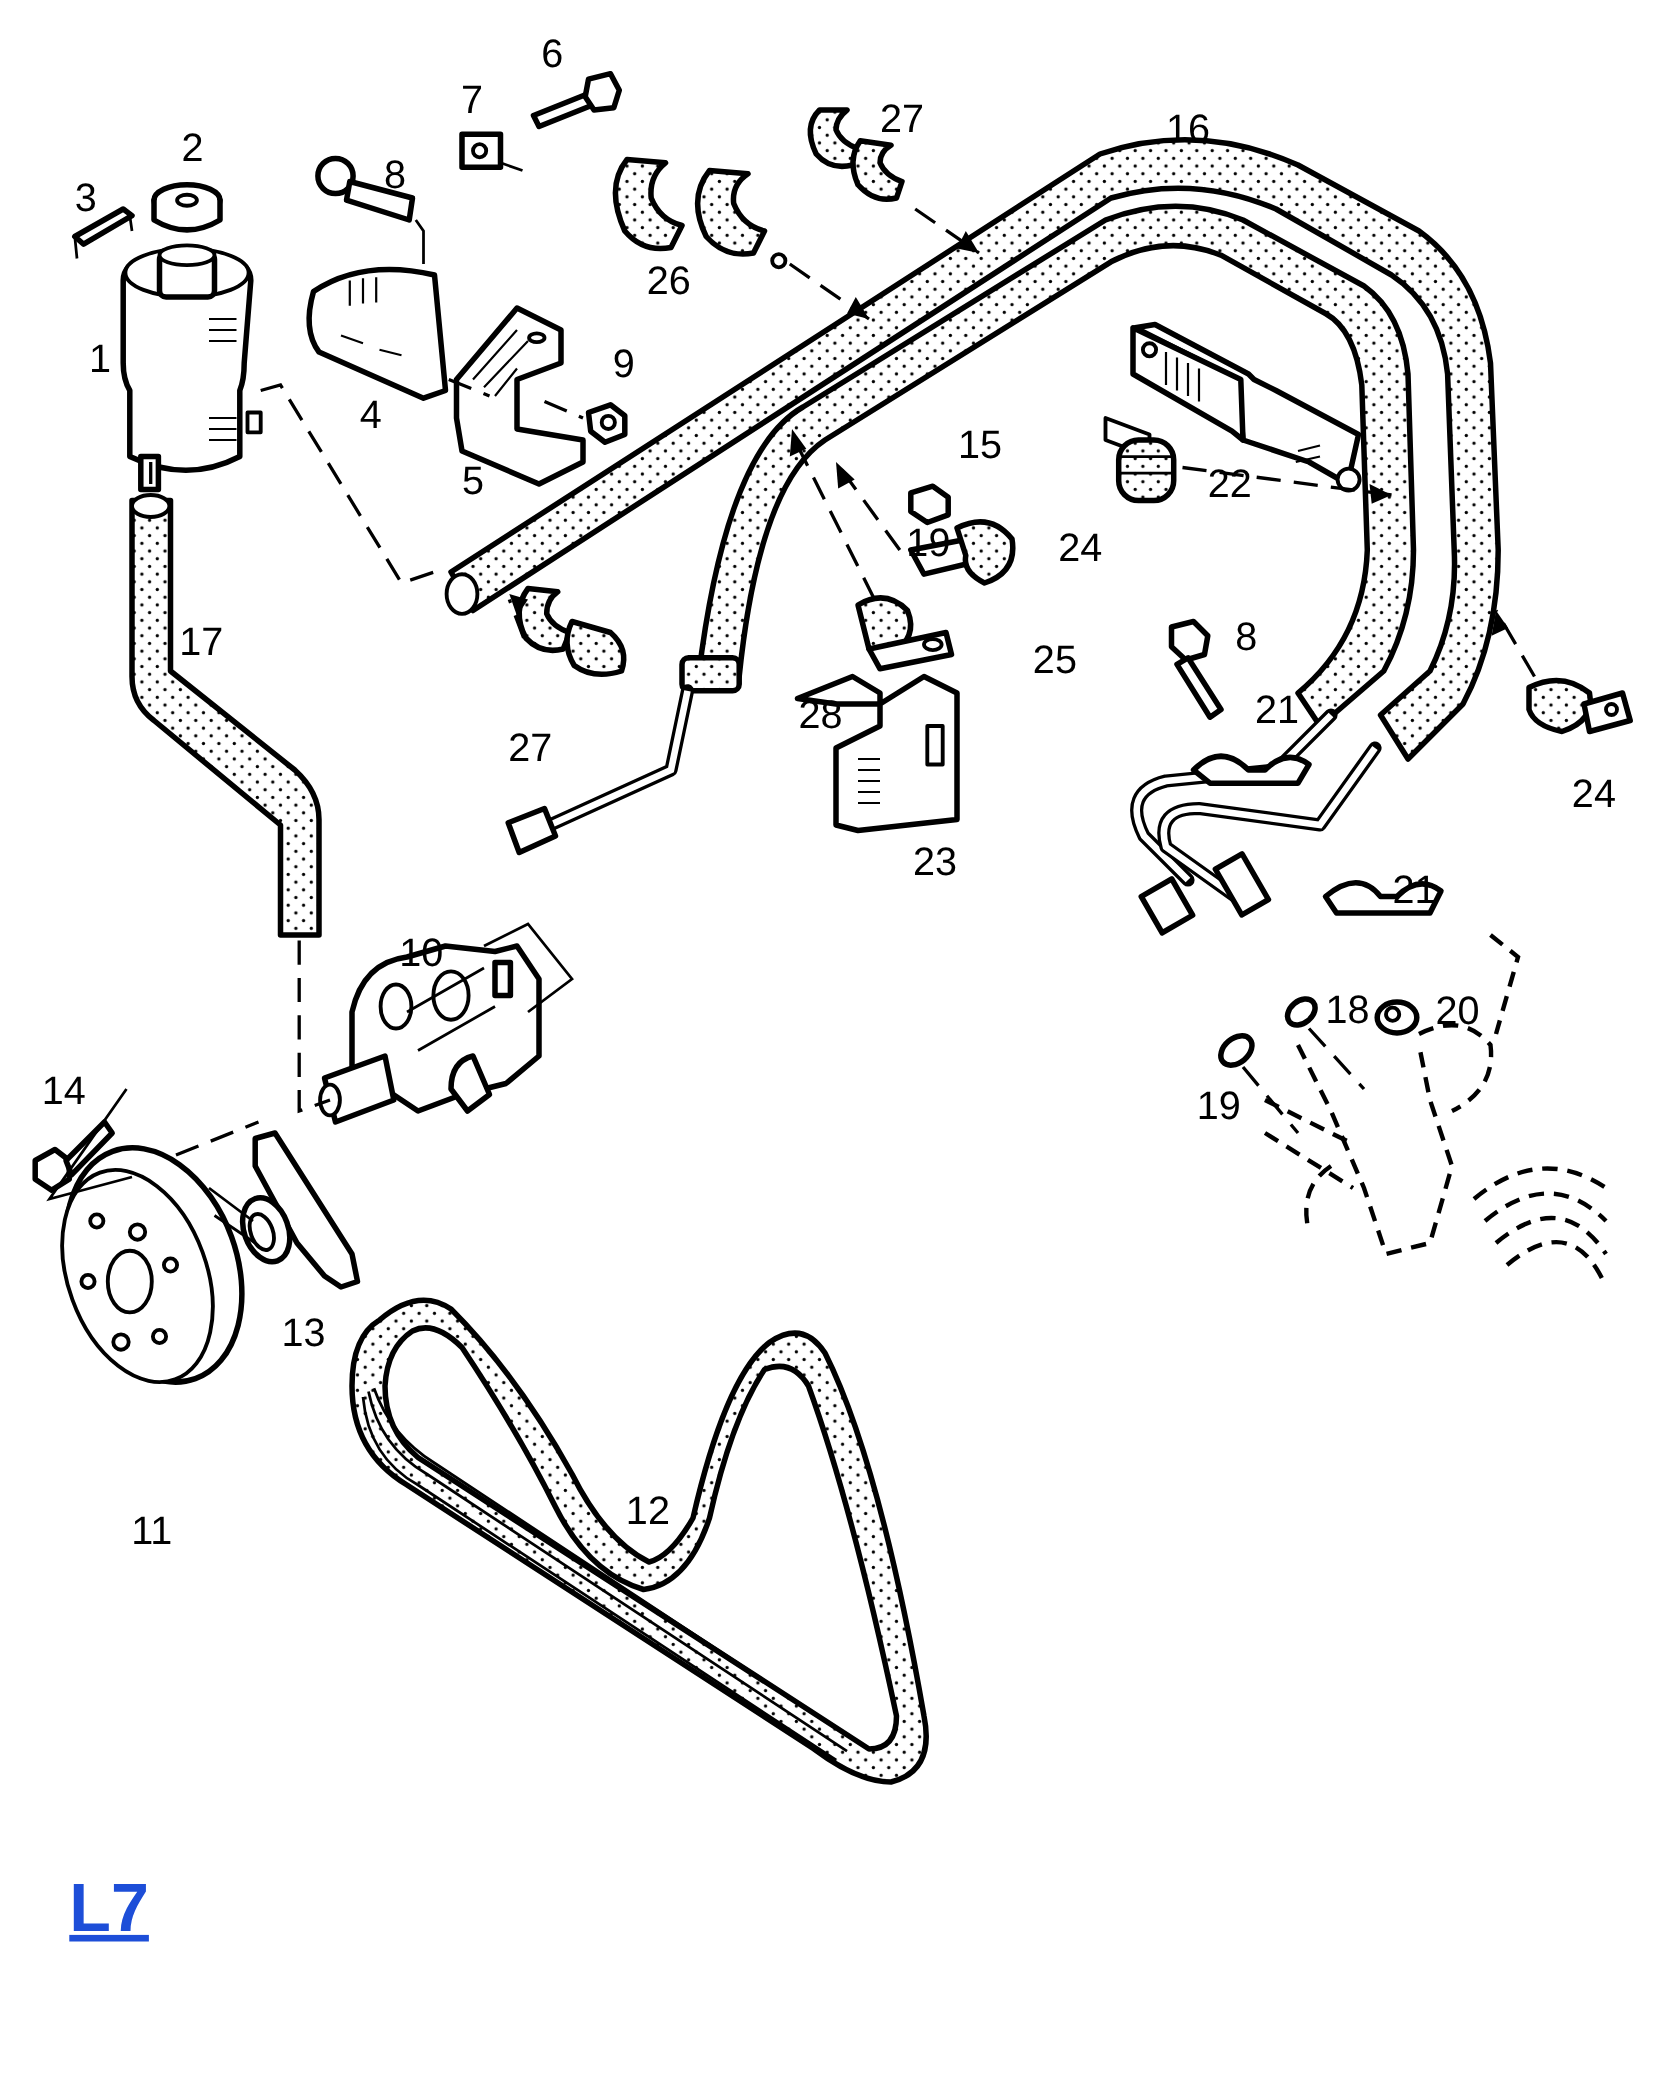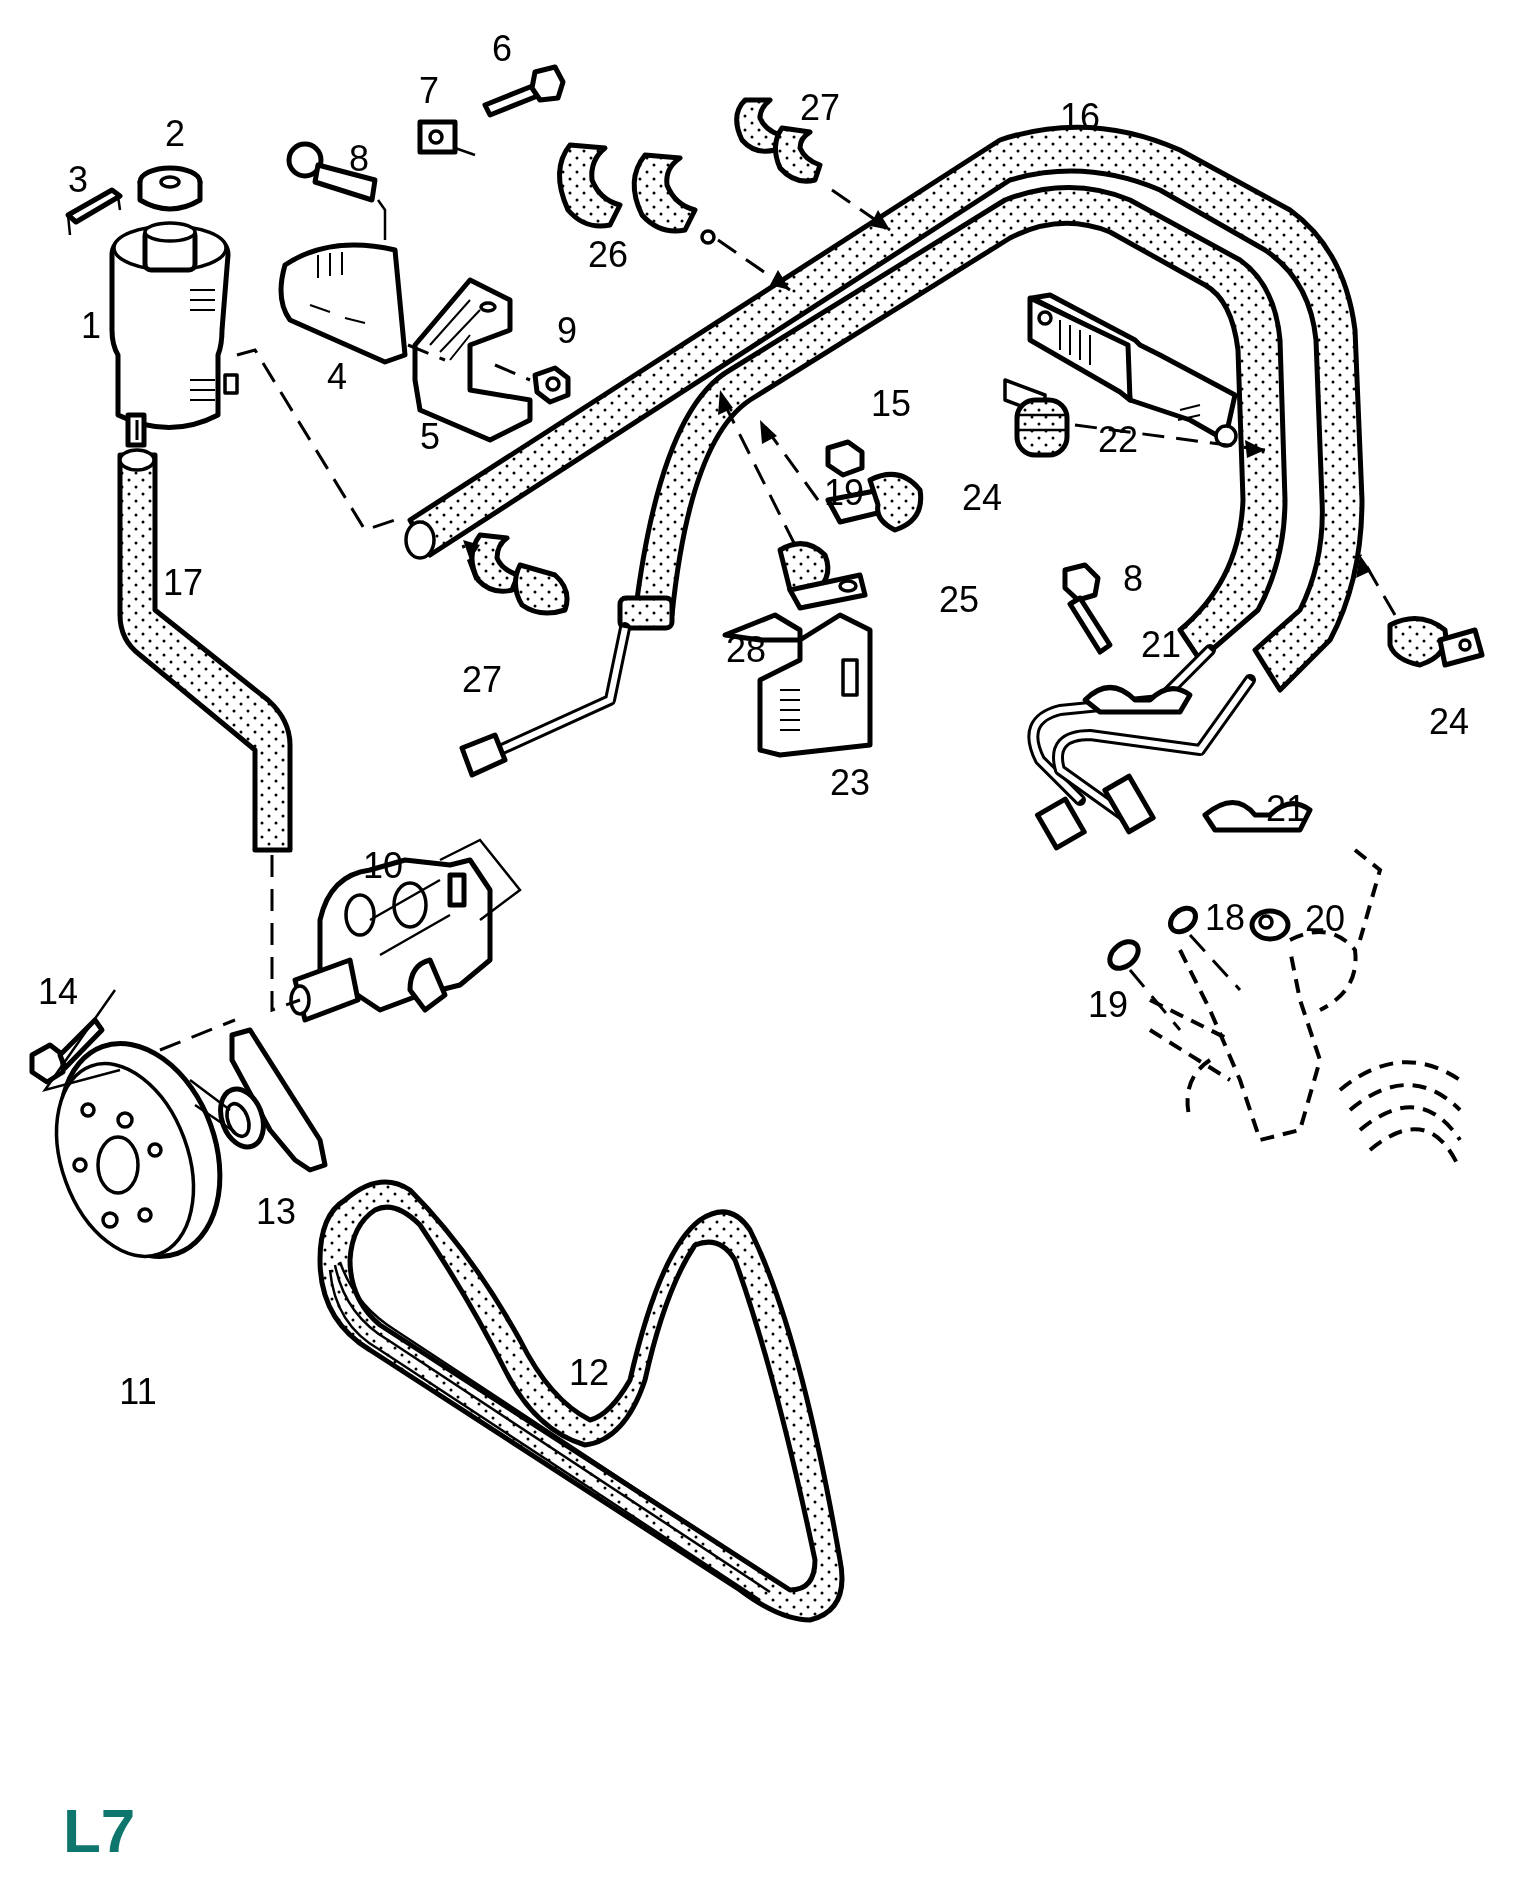--- a/index.html
+++ b/index.html
@@ -6,21 +6,21 @@
   body{width:1520px;height:1888px;overflow:hidden;position:relative;font-family:"Liberation Sans",sans-serif;}
   #diagram{position:absolute;left:0;top:0;width:1520px;height:1888px;}
   .ol{fill:#fff;stroke:#000;stroke-width:5;stroke-linejoin:round;stroke-linecap:round;}
   .ol2{fill:#fff;stroke:#000;stroke-width:3.5;stroke-linejoin:round;stroke-linecap:round;}
   .dot{fill:url(#dots);stroke:#000;stroke-width:5;stroke-linejoin:round;stroke-linecap:round;}
   .thin{fill:none;stroke:#000;stroke-width:2.5;}
   .dash{fill:none;stroke:#000;stroke-width:3;stroke-dasharray:22 12;}
   .ghost{fill:none;stroke:#000;stroke-width:4;stroke-dasharray:14 9;}
   .hatch{fill:none;stroke:#000;stroke-width:2;}
   .lbl{font-family:"Liberation Sans",sans-serif;font-size:36px;fill:#000;}
-  #page-code{position:absolute;left:63px;top:1800px;font-family:"Liberation Sans",sans-serif;font-weight:bold;font-size:62px;line-height:62px;color:#0f766e;}
+  #page-code{position:absolute;left:63px;top:1704px;font-family:"Liberation Sans",sans-serif;font-weight:bold;font-size:62px;line-height:62px;color:#1d4ed8;text-decoration:underline;}
 </style>
 </head>
 <body>
 
 <svg id="diagram" viewBox="0 0 1520 1888" xmlns="http://www.w3.org/2000/svg">
   <defs>
     <pattern id="dots" width="14" height="14" patternUnits="userSpaceOnUse">
       <rect width="14" height="14" fill="#fff"></rect>
       <circle cx="3" cy="4" r="1.5" fill="#000"></circle>
       <circle cx="10" cy="11" r="1.5" fill="#000"></circle>

